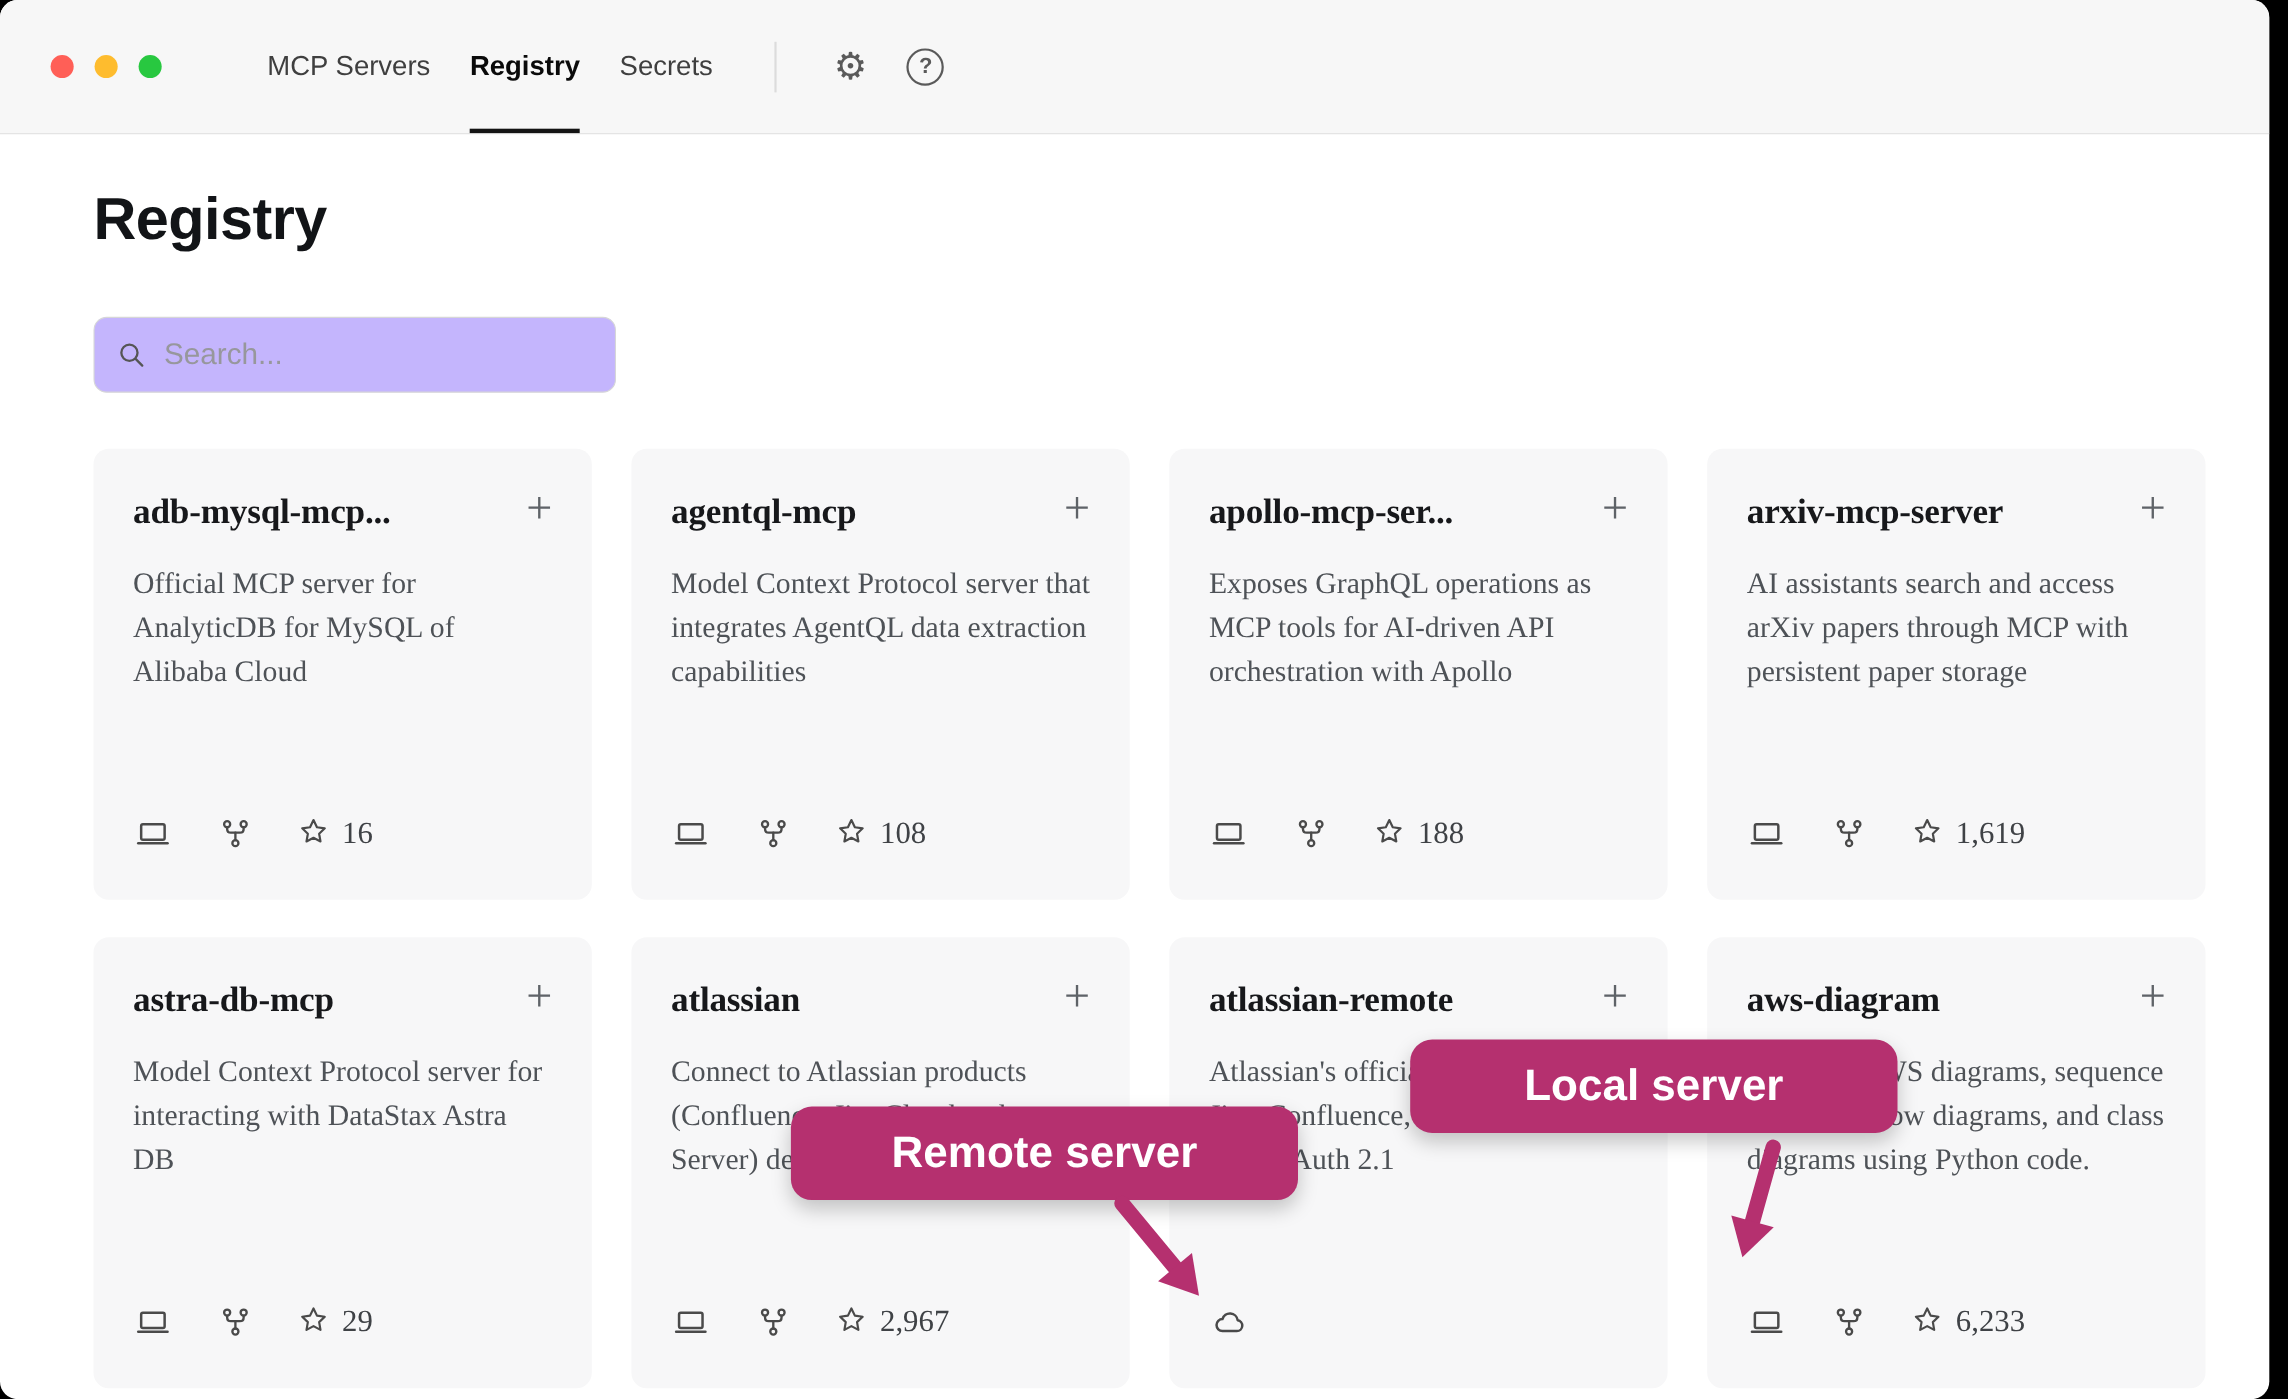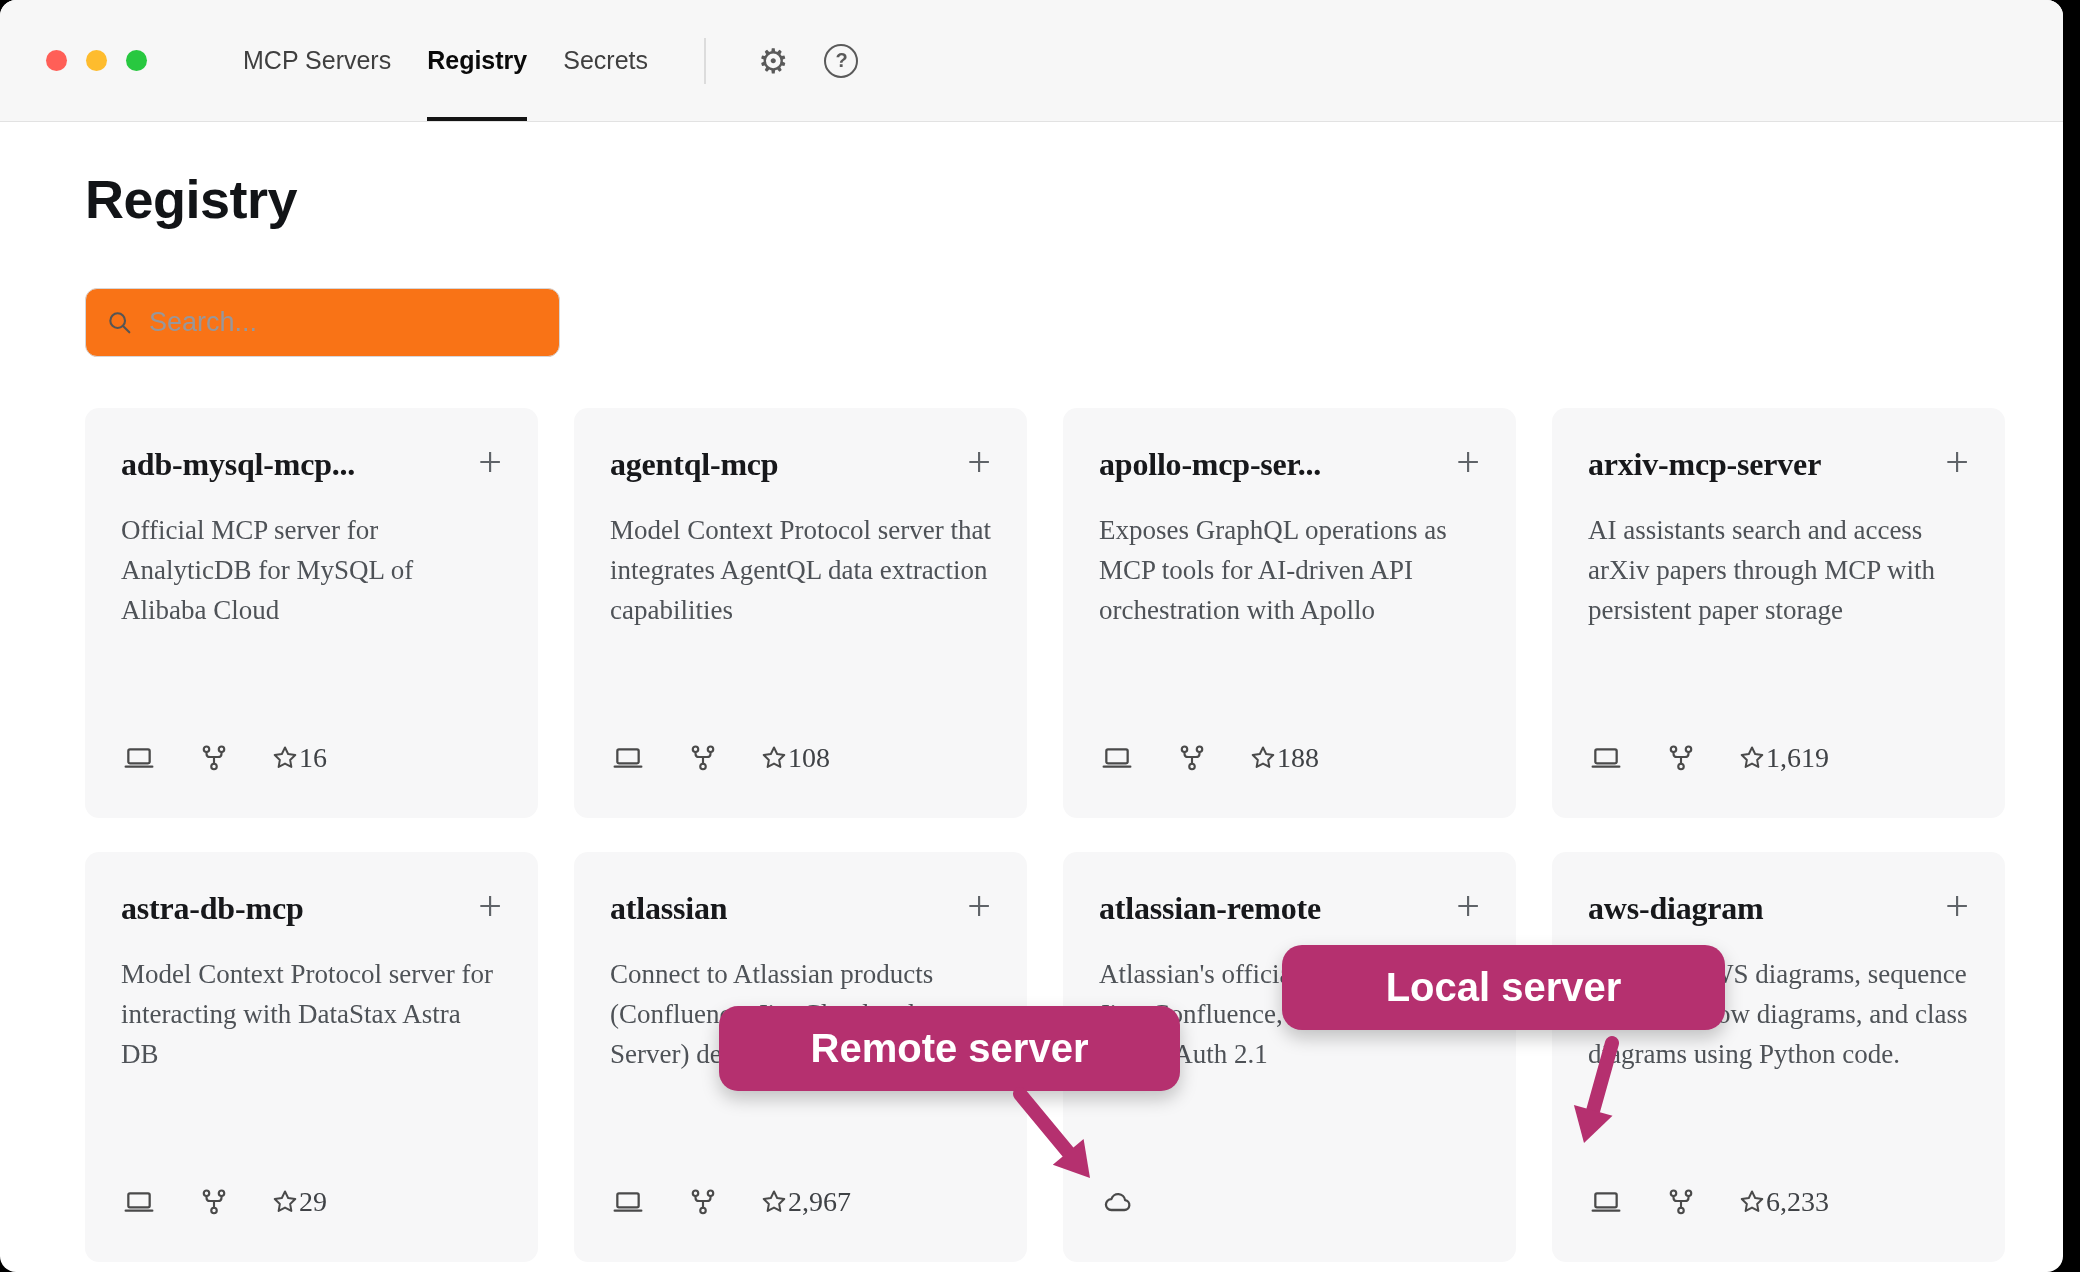--- a/index.html
+++ b/index.html
@@ -30,41 +30,41 @@
   .gear { font-size:34px; color:#5a5a5a; line-height:1; }
   .help-circle { width:34px; height:34px; border:2.5px solid #5a5a5a; border-radius:50%;
     display:flex; align-items:center; justify-content:center;
     font-size:20px; font-weight:700; color:#5a5a5a; }
 
   
   .main { position:relative; padding:46px 58px 0 85px; height:1150px; }
   h1.page-title { font-size:54px; font-weight:800; color:#121417; letter-spacing:-.5px; }
 
   .search-box { margin-top:58px; width:475px; height:69px; border:1.5px solid #d6d6d8;
-    border-radius:12px; background:#f97316; display:flex; align-items:center;
+    border-radius:12px; background:#c4b5fd; display:flex; align-items:center;
     padding:0 20px; gap:15px; }
   .search-box svg { flex:0 0 auto; }
   .search-box input { border:none; outline:none; background:transparent; width:100%;
     font-size:27px; color:#333; font-family:inherit; }
   .search-box input::placeholder { color:#97979c; }
 
   .card-grid { margin-top:51px; display:grid; grid-template-columns:repeat(4,453px);
     gap:34px 36px; }
 
   .card { background:#f7f7f8; border-radius:14px; height:410px;
     padding:38px 36px 44px 36px; display:flex; flex-direction:column;font-family:Liberation Serif, serif; }
   .card-head { display:flex; justify-content:space-between; align-items:flex-start; }
   .card-name { font-size:32px; font-weight:700; color:#17181b; letter-spacing:-.2px;
     white-space:nowrap; overflow:hidden; }
   .add-btn { font-size:42px; font-weight:300; color:#5f6368; line-height:.8;
     cursor:pointer; padding-left:10px; }
   .card-desc { margin-top:28px; font-size:27px; line-height:1.48; color:#4e5257; }
   .card-footer { margin-top:auto; display:flex; align-items:center; gap:42px; }
   .foot-icon { display:flex; align-items:center; color:#4a4a4a; }
-  .star-group { display:flex; align-items:center; }
+  .star-group { display:flex; align-items:flex-start; gap:12px; }
   .star-count { font-size:28px; color:#3f4246; }
 
   
   .annotations { position:absolute; left:0; top:0; width:100%; height:100%;
     pointer-events:none; z-index:50; }
   .pill { position:absolute; background:#b5306f; color:#fff; font-weight:800;
     border-radius:20px; display:flex; align-items:center; justify-content:center;
     font-size:40px; box-shadow:0 8px 18px rgba(0,0,0,.22); }
   .pill.remote { left:719px; top:1006px; width:461px; height:85px;border-radius:19px; }
   .pill.local  { left:1282px; top:945px; width:443px; height:85px; }

